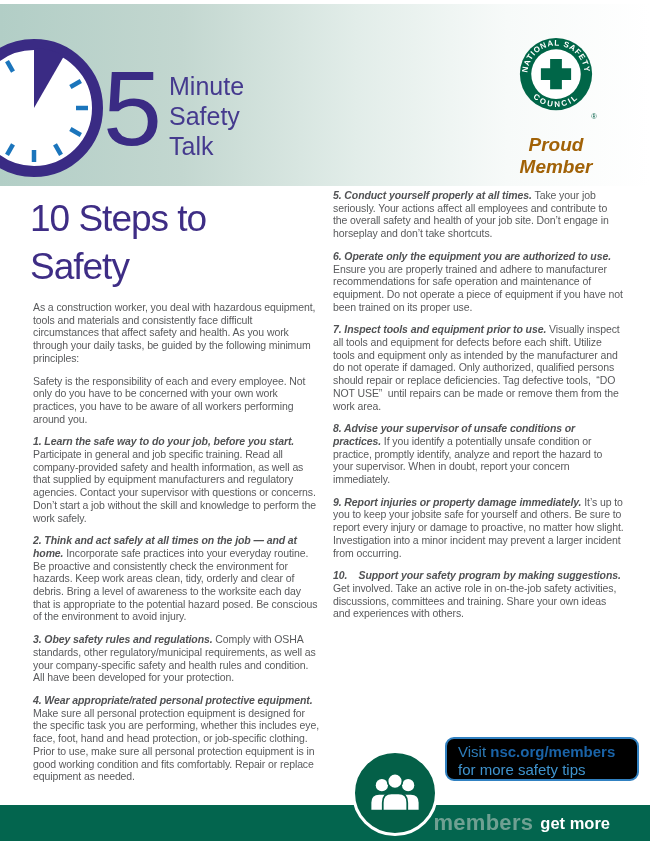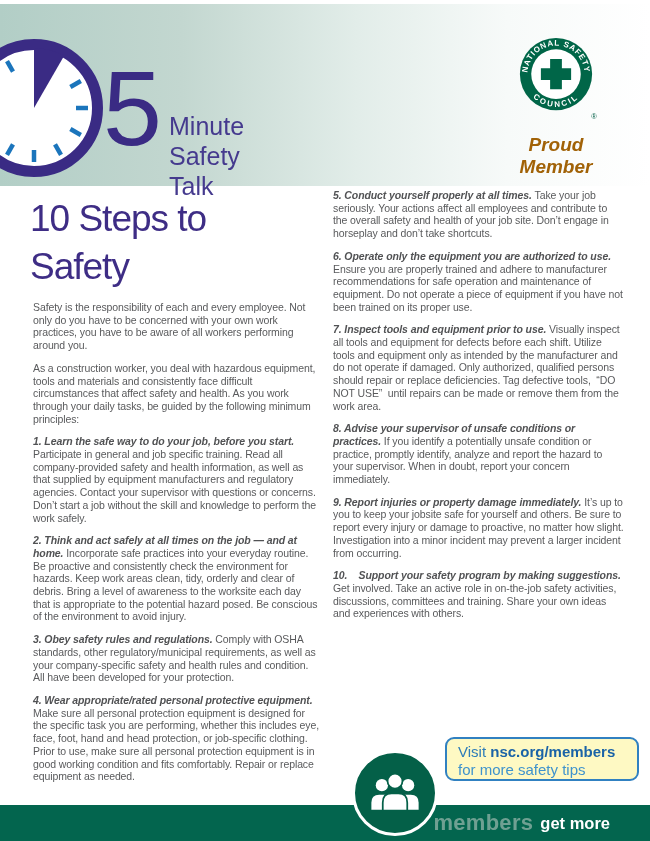--- a/index.html
+++ b/index.html
@@ -15,21 +15,21 @@
     background:linear-gradient(90deg,#b2cec6 0%,#c3d7d0 28%,#e2ede9 55%,#f7faf9 78%,#ffffff 100%);
   }
   .clock-svg { position:absolute; top:4px; left:0; }
   .five-numeral {
     position:absolute; left:103px; top:55px;
     font-size:106px; line-height:1; font-weight:300;
     color:#3a2b84; letter-spacing:-4px;
   }
   .talk-label {
     position:absolute; left:169px; top:71px;
-    font-size:25px; line-height:30px; color:#453a8e; font-weight:400;margin-top:40px;
+    font-size:25px; line-height:30px; color:#453a8e; font-weight:400;
   }
   .talk-label span { display:block; }
   .logo-wrap { position:absolute; left:496px; top:33px; width:120px; text-align:center; }
   .proud {
     margin-top:3px; font-size:19px; font-weight:bold; font-style:italic;
     color:#a16207; letter-spacing:0;
   }
   
   .page-title {
     position:absolute; left:30px; top:195px;
@@ -43,22 +43,22 @@
     color:#595a5c; letter-spacing:-0.1px; text-align:left;
   }
   .col-left  { left:33px;  top:301px; width:287px; }
   .col-right { left:333px; top:189px; width:291px; }
   .col p { margin:0 0 10px 0; }
   .col strong { color:#515254;font-style:italic; }
   
   .visit-box {
     position:absolute; left:445px; top:737px; width:194px; height:44px;
     box-sizing:border-box; border:2px solid #3181c1; border-radius:9px;
-    padding:4px 15px 0 11px; background:#fef9c3;
-    font-size:15px; line-height:18px;
+    padding:4px 15px 0 11px; background:#000000;
+    font-size:15px; line-height:18px;text-decoration:underline;
   }
   .visit-line1 { color:#2d7cb9; }
   .visit-link  { color:#1a63a7; font-weight:bold; text-decoration:none; }
   .visit-line2 { color:#3f93cd; }
   
   .people-circle {
     position:absolute; left:352px; top:750px; width:86px; height:86px;
     box-sizing:border-box; background:#046048; border:3px solid #ffffff;
     border-radius:50%; z-index:3;
     display:flex; align-items:center; justify-content:center;
@@ -121,22 +121,22 @@
     </svg>
     <div class="proud">Proud Member</div>
   </div>
 
   <div class="page-title">
     <span>10 Steps to</span>
     <span>Safety</span>
   </div>
 
   <div class="col col-left">
+    <p>As a construction worker, you deal with hazardous equipment, tools and materials and consistently face difficult circumstances that affect safety and health. As you work through your daily tasks, be guided by the following minimum principles:</p>
     <p>Safety is the responsibility of each and every employee. Not only do you have to be concerned with your own work practices, you have to be aware of all workers performing around you.</p>
-    <p>As a construction worker, you deal with hazardous equipment, tools and materials and consistently face difficult circumstances that affect safety and health. As you work through your daily tasks, be guided by the following minimum principles:</p>
     <p><strong>1. Learn the safe way to do your job, before you start.</strong> <span>Participate in general and job specific training. Read all company-provided safety and health information, as well as that supplied by equipment manufacturers and regulatory agencies. Contact your supervisor with questions or concerns. Don’t start a job without the skill and knowledge to perform the work safely.</span></p>
     <p><strong>2. Think and act safely at all times on the job — and at home.</strong> <span>Incorporate safe practices into your everyday routine. Be proactive and consistently check the environment for hazards. Keep work areas clean, tidy, orderly and clear of debris. Bring a level of awareness to the worksite each day that is appropriate to the potential hazard posed. Be conscious of the environment to avoid injury.</span></p>
     <p><strong>3. Obey safety rules and regulations.</strong> <span>Comply with OSHA standards, other regulatory/municipal requirements, as well as your company-specific safety and health rules and condition. All have been developed for your protection.</span></p>
     <p><strong>4. Wear appropriate/rated personal protective equipment.</strong> <span>Make sure all personal protection equipment is designed for the specific task you are performing, whether this includes eye, face, foot, hand and head protection, or job-specific clothing. Prior to use, make sure all personal protection equipment is in good working condition and fits comfortably. Repair or replace equipment as needed.</span></p>
   </div>
 
   <div class="col col-right">
     <p><strong>5. Conduct yourself properly at all times.</strong> <span>Take your job seriously. Your actions affect all employees and contribute to the overall safety and health of your job site. Don’t engage in horseplay and don’t take shortcuts.</span></p>
     <p><strong>6. Operate only the equipment you are authorized to use.</strong> <span>Ensure you are properly trained and adhere to manufacturer recommendations for safe operation and maintenance of equipment. Do not operate a piece of equipment if you have not been trained on its proper use.</span></p>
     <p><strong>7. Inspect tools and equipment prior to use.</strong> <span>Visually inspect all tools and equipment for defects before each shift. Utilize tools and equipment only as intended by the manufacturer and do not operate if damaged. Only authorized, qualified persons should repair or replace deficiencies. Tag defective tools, &nbsp;“DO NOT USE”&nbsp; until repairs can be made or remove them from the work area.</span></p>

